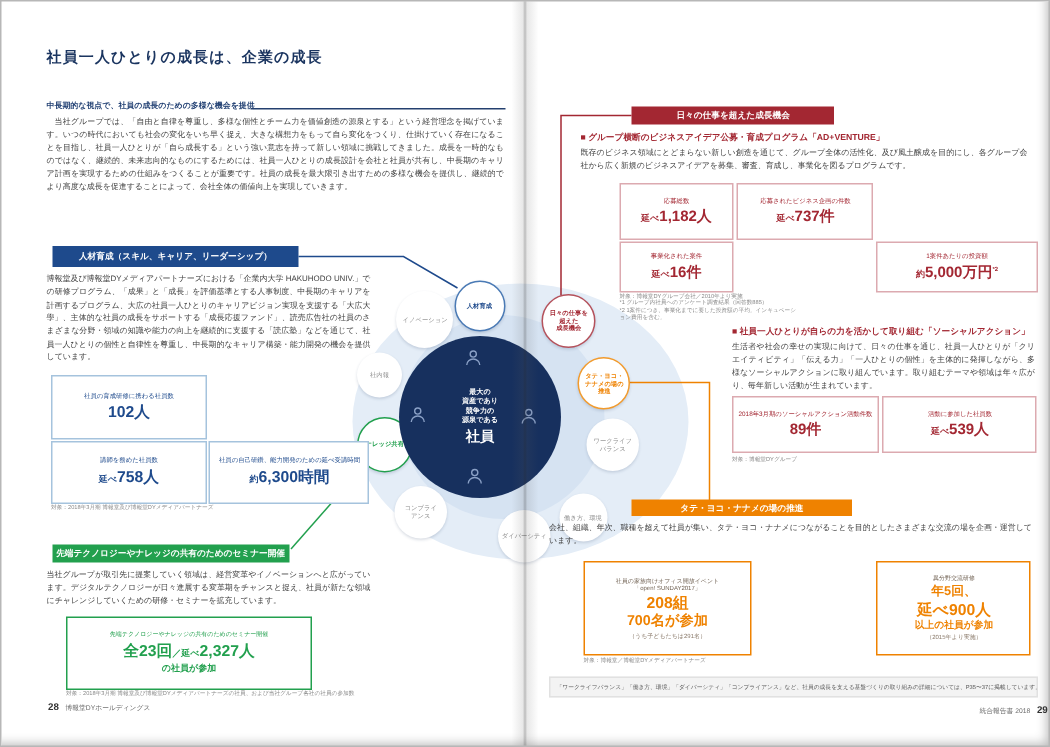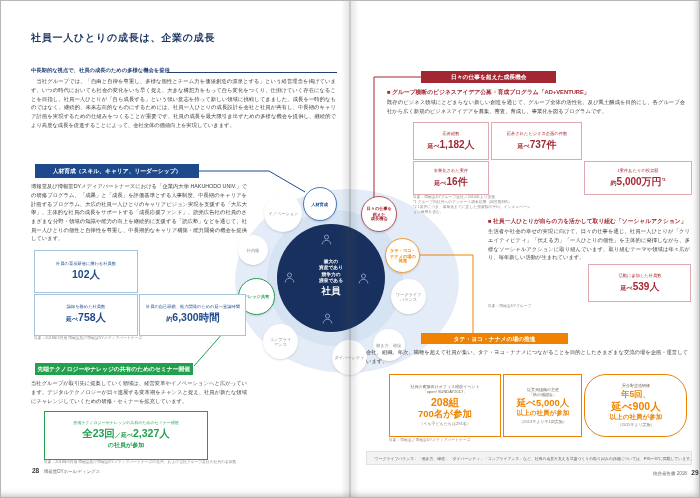--- a/index.html
+++ b/index.html
@@ -46,21 +46,21 @@
   .val .pfx{font-size:12px;}
   .val sup{font-size:8px;}
   .halo{position:absolute;border-radius:50%;}
   .connectors{position:absolute;left:0;top:0;}
   .node{position:absolute;border-radius:50%;background:#fff;display:flex;align-items:center;justify-content:center;box-shadow:0 1px 2px rgba(40,60,100,.18);}
   .node .nn{flex:none;width:260%;transform:scale(.4);font-size:10.5px;line-height:1.2;text-align:center;color:#8c8c8c;white-space:pre-line;}
   .node-blue{border:1.5px solid #4a7ab5;}  .node-blue .nn{color:#1e4a8c;font-weight:bold;}
   .node-green{border:1.5px solid #22a04e;} .node-green .nn{color:#22a04e;font-weight:bold;}
   .node-orange{border:1.5px solid #f29b2d;}.node-orange .nn{color:#ef8200;font-weight:bold;}
   .node-red{border:1.5px solid #b5525c;}   .node-red .nn{color:#a32732;font-weight:bold;}
-  .navy{position:absolute;left:276px;top:223px;width:108px;height:108px;border-radius:50%;background:#17305e;}
+  .navy{position:absolute;left:265px;top:223px;width:108px;height:108px;border-radius:50%;background:#17305e;}
   .navy .ctr{position:absolute;inset:0;display:flex;align-items:center;justify-content:center;}
   .navy .cin{flex:none;width:200%;text-align:center;transform:scale(.5);color:#fff;}
   .cin .csub{font-size:9.5px;line-height:1.3;font-weight:bold;white-space:pre-line;}
   .cin .cmain{font-size:19px;font-weight:bold;margin-top:3px;}
   .person{position:absolute;width:13px;height:13px;}
   .basebar{position:absolute;background:#f3f3f3;border:1px solid #e1e1e1;display:flex;align-items:center;padding-left:4px;}
   .basebar .in{font-size:9.4px;transform:scale(.41);transform-origin:0 50%;white-space:nowrap;color:#5a5a5a;}
   .ft .in{font-size:9px;color:#6a6a6a;}
   .ft .pgnum{font-size:13px;font-weight:bold;color:#333;}
   .fold{position:absolute;left:340px;top:0;width:18px;height:100%;pointer-events:none;
@@ -262,20 +262,26 @@
     </div>
 
   <div class="tx subhead" style="left:487px;top:216px;">
     <span class="in">■ 社員一人ひとりが自らの力を活かして取り組む「ソーシャルアクション」</span>
     </div>
 
   <div class="tx para" style="left:487px;top:226px;width:202px;">
     <span class="in sc50">生活者や社会の幸せの実現に向けて、日々の仕事を通じ、社員一人ひとりが「クリエイティビティ」「伝える力」「一人ひとりの個性」を主体的に発揮しながら、多様なソーシャルアクションに取り組んでいます。取り組むテーマや領域は年々広がり、毎年新しい活動が生まれています。</span>
     </div>
 
+  <div class="box box-red" style="left:487px;top:263px;width:96px;height:36px;">
+    <div class="bx">
+        <div class="lbl">2018年3月期のソーシャルアクション活動件数</div>
+    <div class="val"><span class="pfx"></span><span>89件</span></div>
+      </div>
+    </div>
   <div class="box box-red" style="left:587px;top:263px;width:101px;height:36px;">
     <div class="bx">
         <div class="lbl">活動に参加した社員数</div>
     <div class="val"><span class="pfx">延べ</span><span>539人</span></div>
       </div>
     </div>
 
   <div class="tx note" style="left:487px;top:303px;">
     <span class="in">対象：博報堂DYグループ</span>
     </div>
@@ -290,30 +296,21 @@
 
   <div class="box box-orange" style="left:388px;top:373px;width:110px;height:61px;">
     <div class="bx">
       <div class="lbl">社員の家族向けオフィス開放イベント
 「open! SUNDAY2017」</div>
       <div class="ov1">208組</div>
       <div class="ov2">700名が参加</div>
       <div class="subo">（うち子どもたちは291名）</div>
     </div>
     </div>
-  <div class="box box-orange" style="left:502px;top:373px;width:77px;height:61px;">
-    <div class="bx">
-      <div class="lbl">従業員組織の主催
-「秋の感謝会」</div>
-      <div class="ov2">延べ5,000人</div>
-      <div class="ov4">以上の社員が参加</div>
-      <div class="subo">（2013年より年1回実施）</div>
-    </div>
-    </div>
-  <div class="box box-orange" style="left:583px;top:373px;width:101px;height:61px;border-radius:22px;">
+  <div class="box box-orange" style="left:583px;top:373px;width:101px;height:61px;">
     <div class="bx">
       <div class="lbl">異分野交流研修</div>
       <div class="ov3">年5回、</div>
       <div class="ov1">延べ900人</div>
       <div class="ov4">以上の社員が参加</div>
       <div class="subo">（2015年より実施）</div>
     </div>
     </div>
 
   <div class="tx note" style="left:388px;top:437px;">

